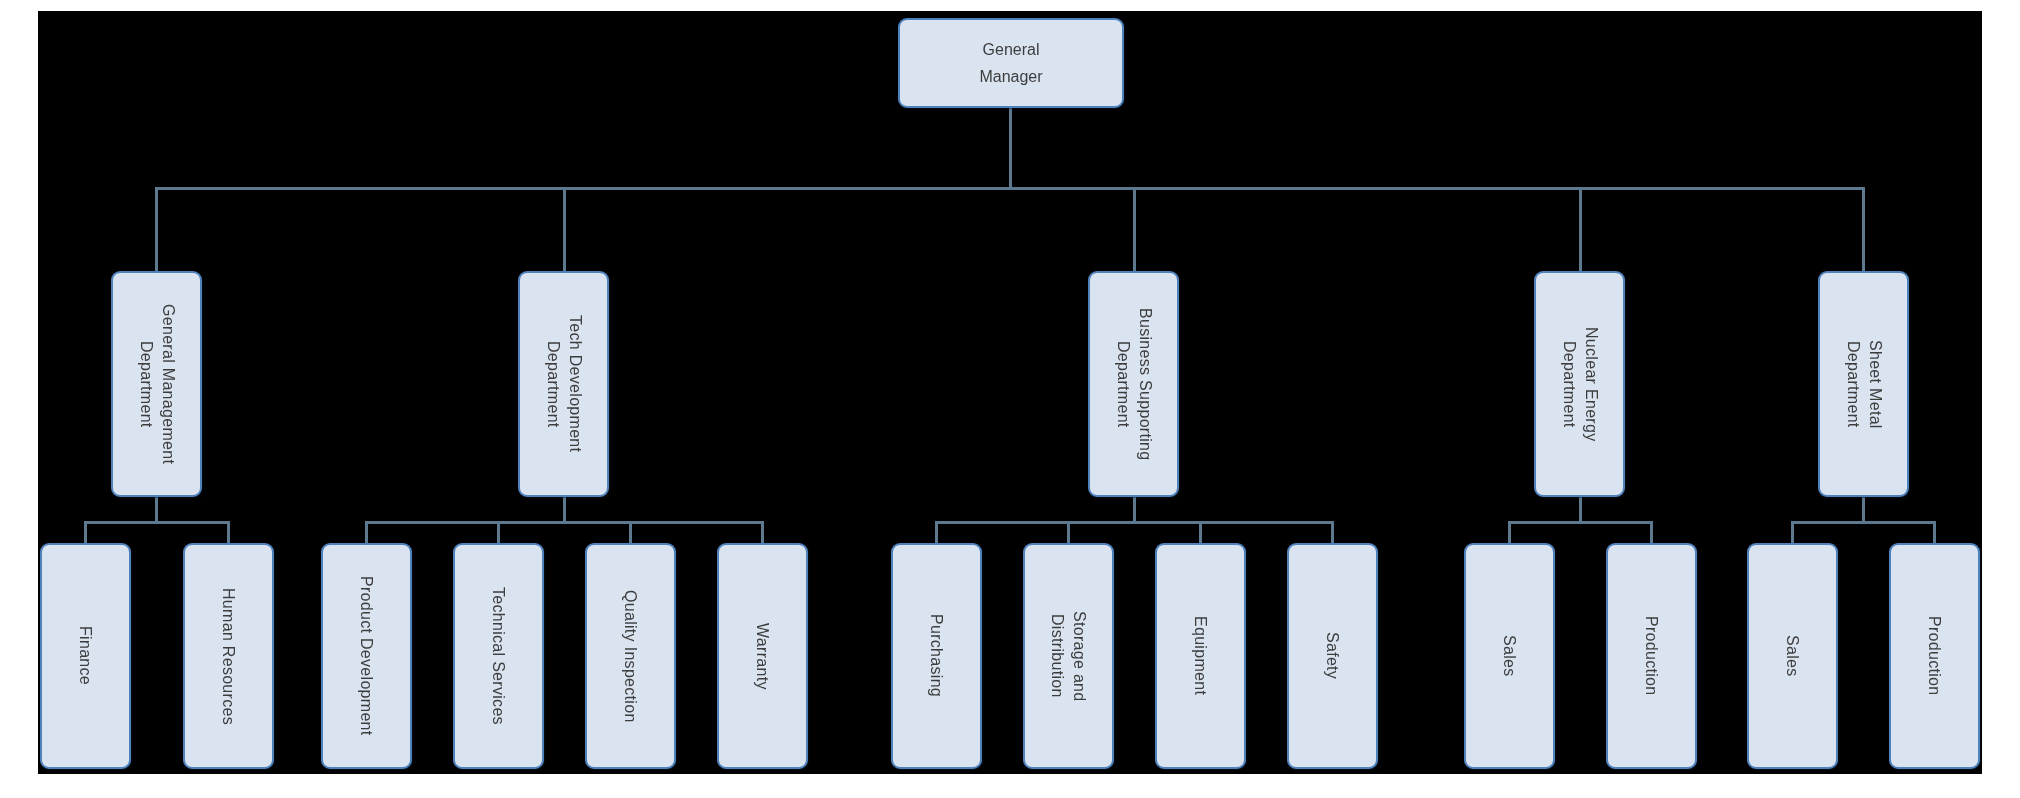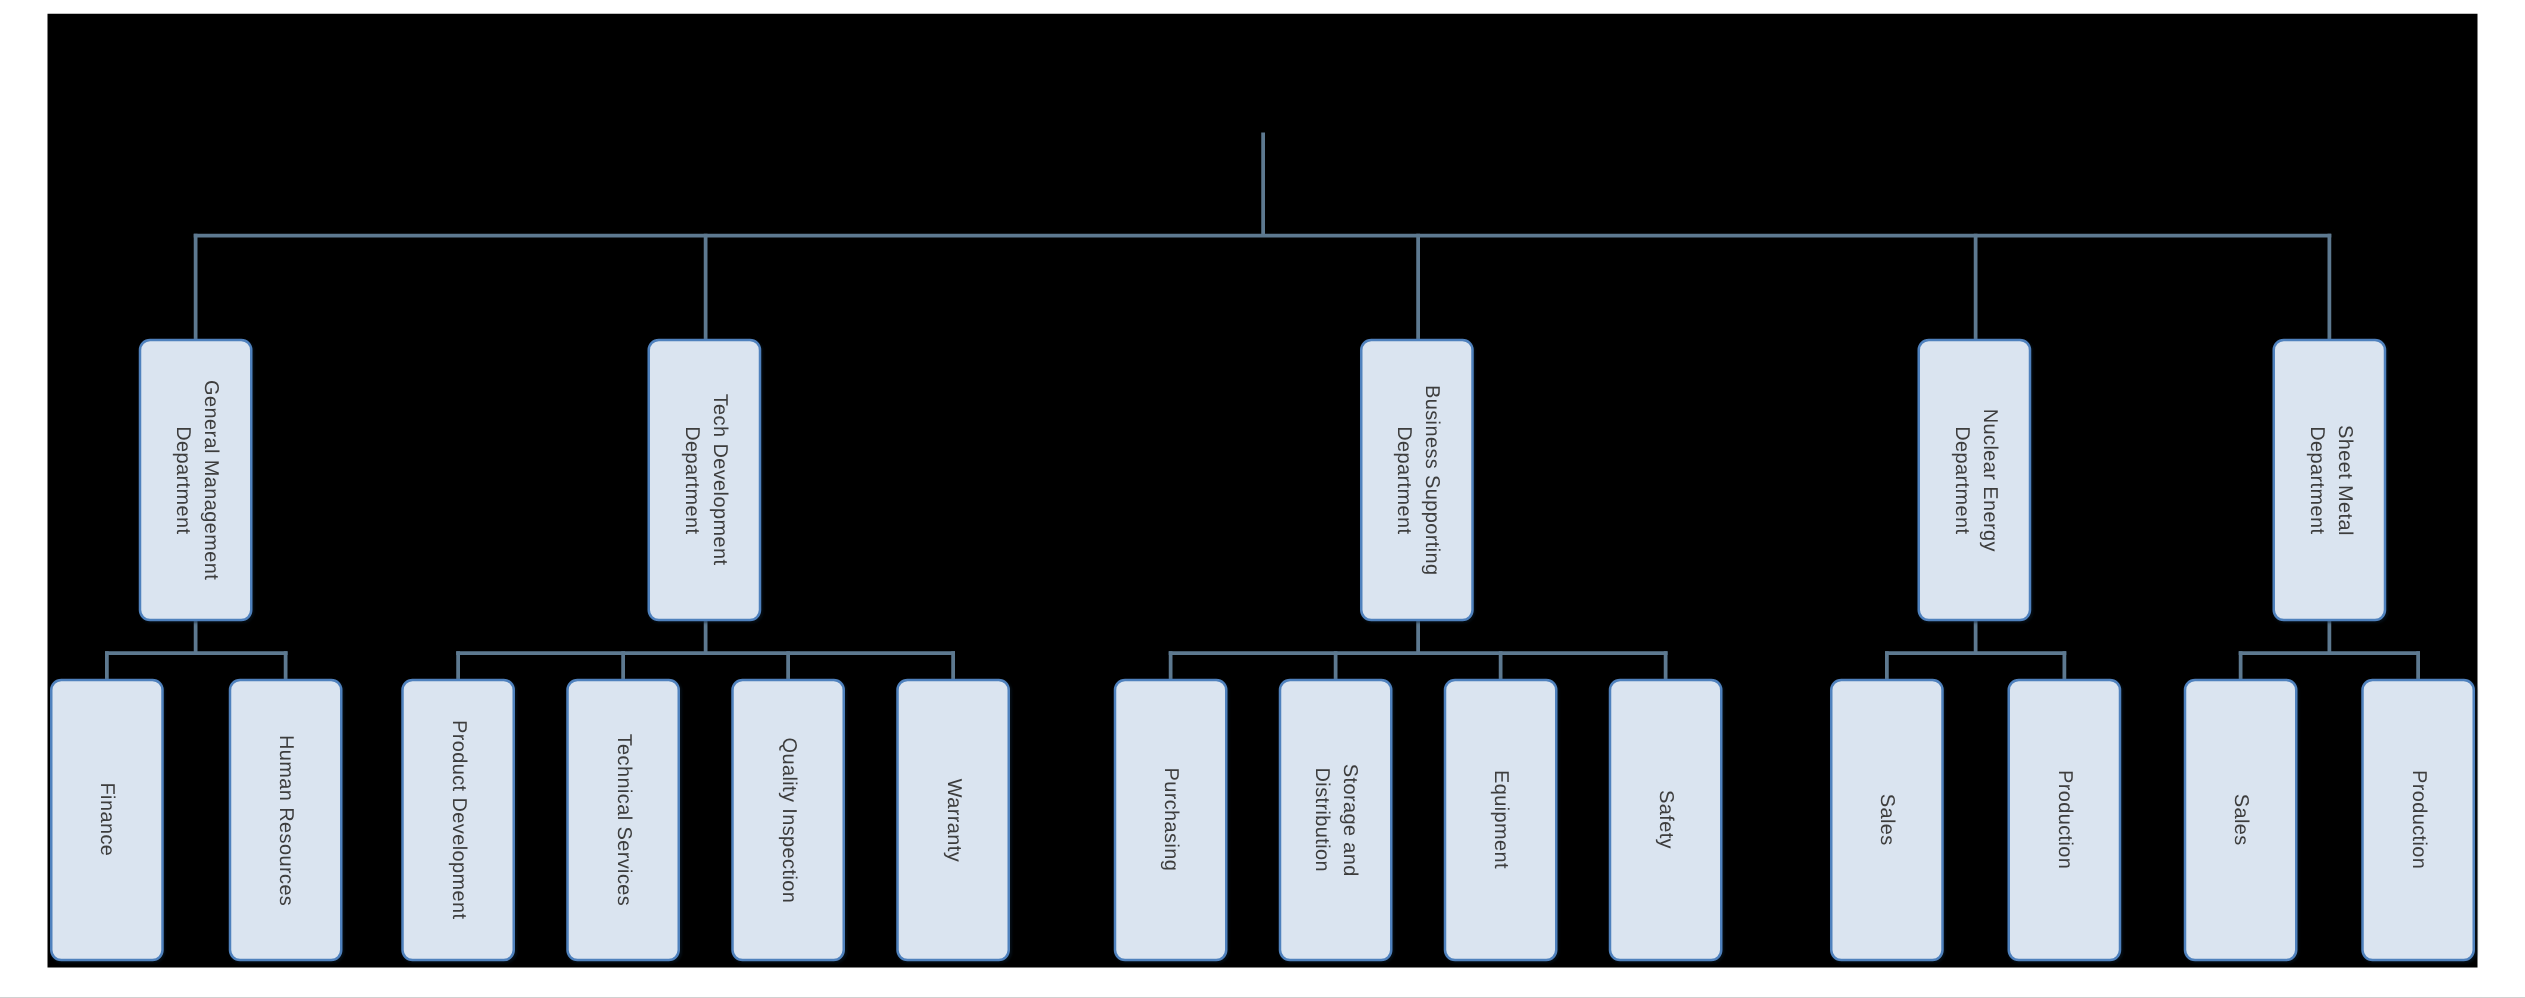--- a/index.html
+++ b/index.html
@@ -64,20 +64,24 @@
   <div class="seg" style="left:760.5px;top:520.5px;width:3px;height:23px;"></div>
   <div class="seg" style="left:934.5px;top:520.5px;width:3px;height:23px;"></div>
   <div class="seg" style="left:1066.5px;top:520.5px;width:3px;height:23px;"></div>
   <div class="seg" style="left:1198.5px;top:520.5px;width:3px;height:23px;"></div>
   <div class="seg" style="left:1330.5px;top:520.5px;width:3px;height:23px;"></div>
   <div class="seg" style="left:1507.5px;top:520.5px;width:3px;height:23px;"></div>
   <div class="seg" style="left:1649.5px;top:520.5px;width:3px;height:23px;"></div>
   <div class="seg" style="left:1790.5px;top:520.5px;width:3px;height:23px;"></div>
   <div class="seg" style="left:1932.5px;top:520.5px;width:3px;height:23px;"></div>
 
+  <div class="node root-node">
+    <span class="label">General
+Manager</span>
+  </div>
 
   <div class="node dept" style="left:111px;">
     <span class="vlabel">General Management
 Department</span>
   </div>
   <div class="node dept" style="left:518px;">
     <span class="vlabel">Tech Development
 Department</span>
   </div>
   <div class="node dept" style="left:1088px;">

